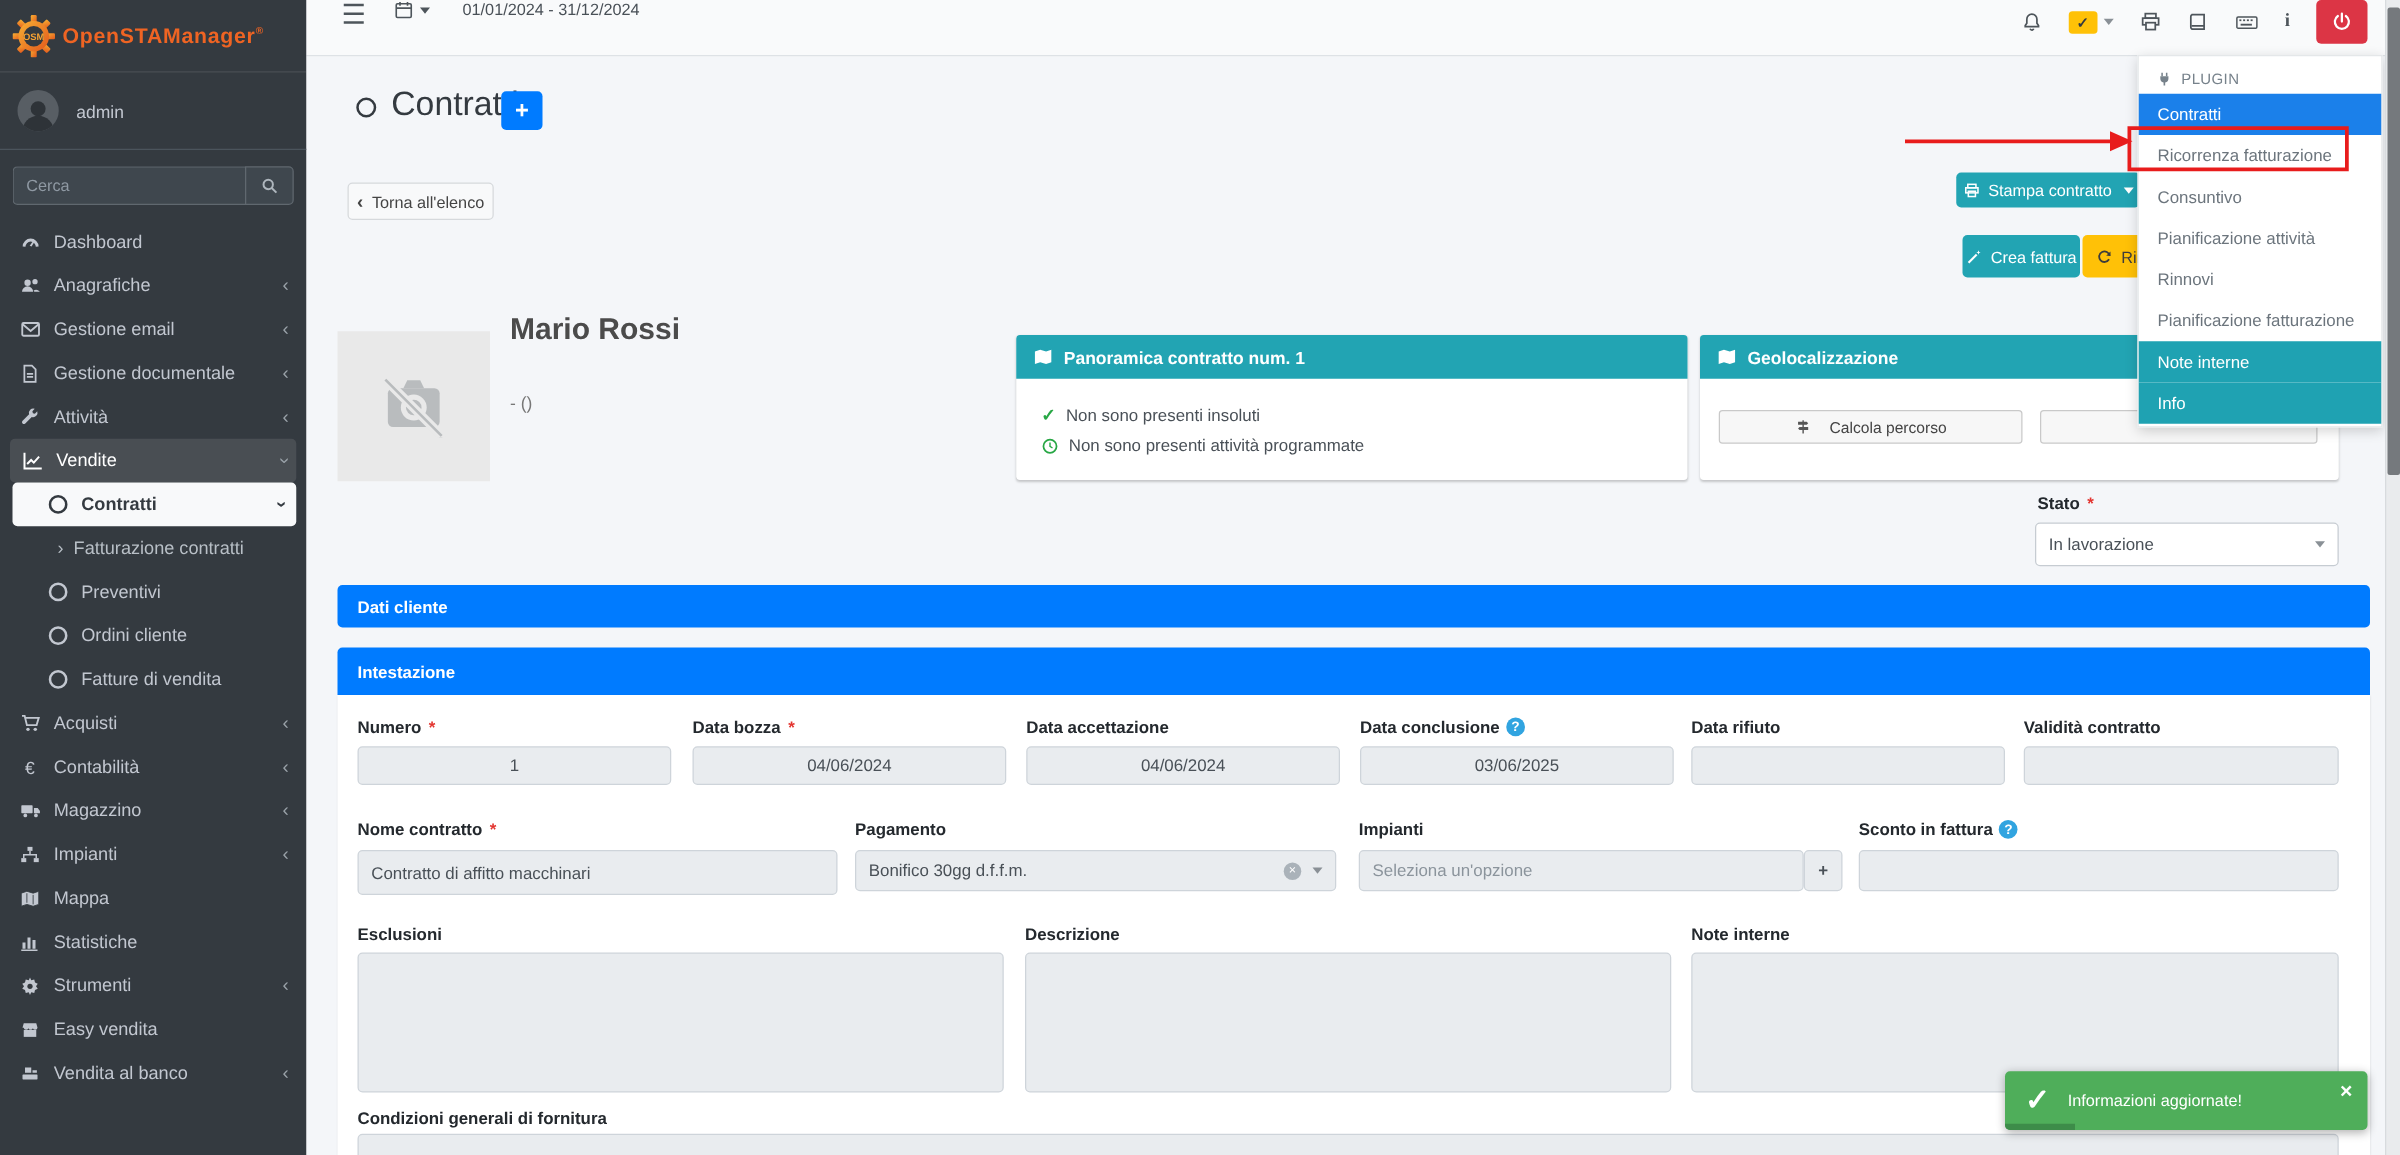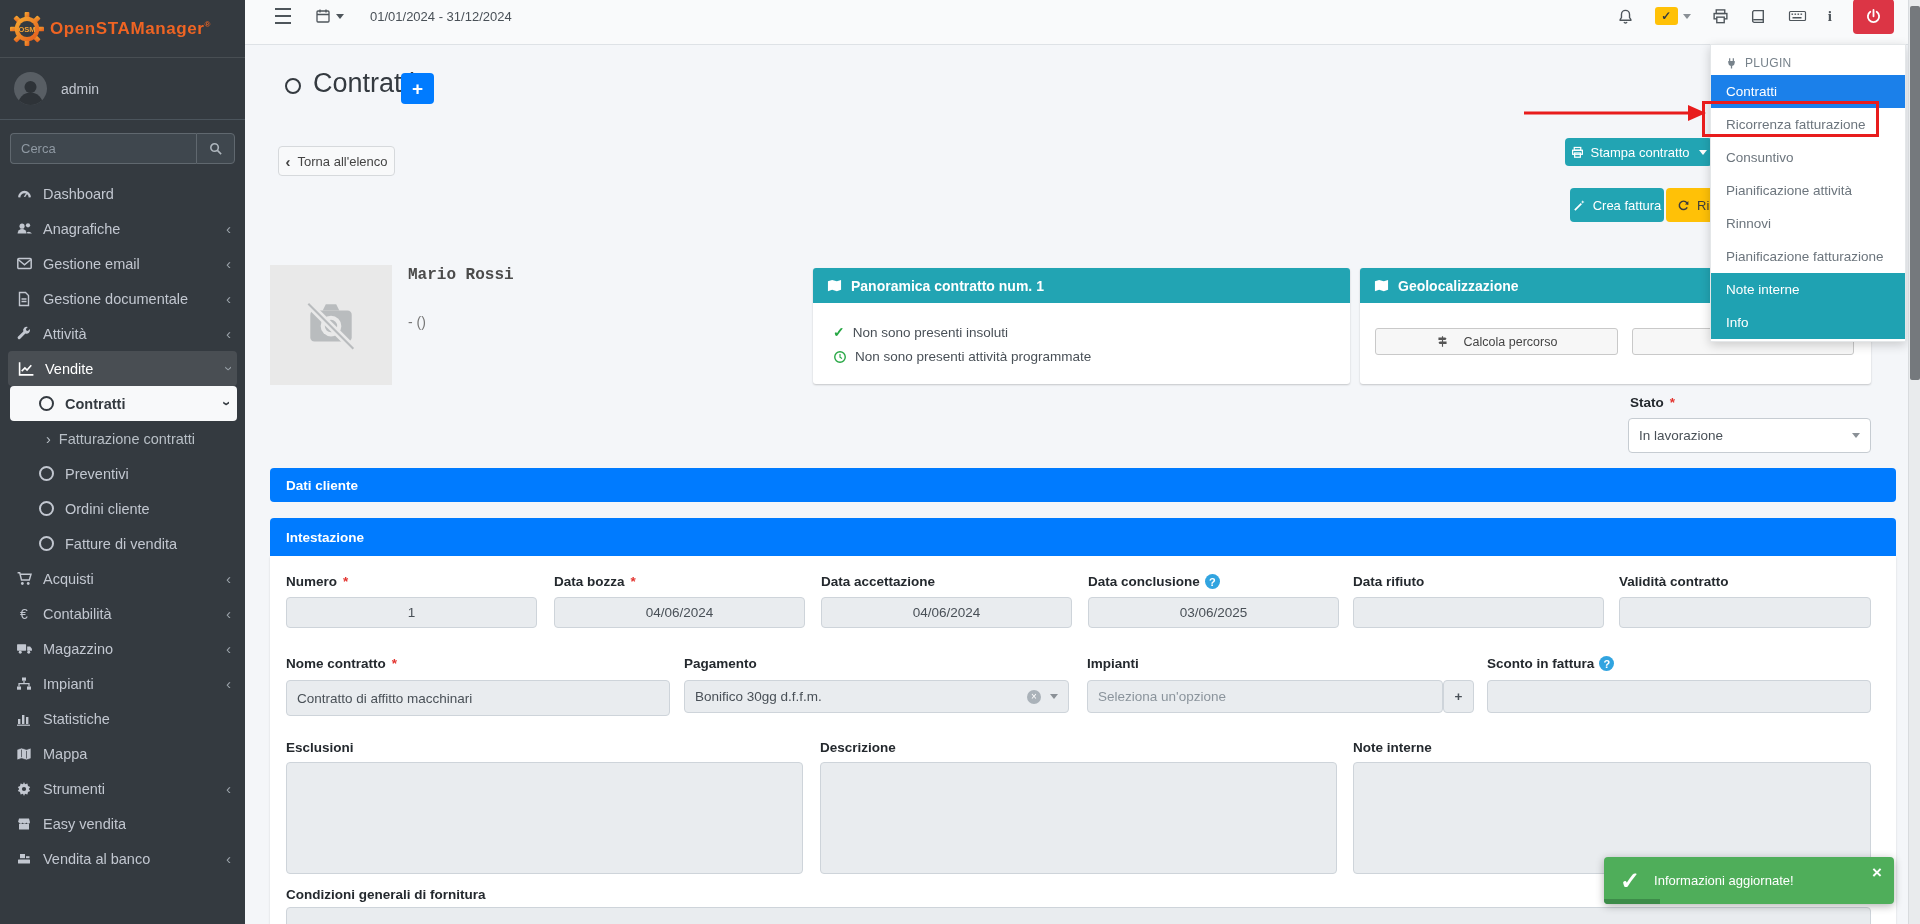--- a/index.html
+++ b/index.html
@@ -26,41 +26,41 @@
   .chv{margin-left:auto;font-size:15px;color:#9aa2a9;line-height:1;}
   .chv.down{display:inline-block;transform:rotate(-90deg);}
   .mi.popen{background:#494e53;border-radius:4px;margin:0 8px;padding:0 8px;color:#fff;}
   .mi.active{background:#f8f9fa;border-radius:4px;margin:0 8px 0 10px;padding:0 10px 0 26px;color:#343a40;font-weight:bold;}
   .mi.active .chv{color:#343a40;}
   .mi.d1{padding-left:36px;}
   .mi.d2{padding-left:46px;color:#b8bfc6;}
   .ring{width:11px;height:11px;border:2px solid currentColor;border-radius:50%;display:inline-block;}
   
   .topbar{left:245px;top:0;width:1663px;height:45px;background:#f9fafb;border-bottom:1px solid #dee2e6;
-          display:flex;align-items:center;padding:0 14px 12px 30px;z-index:5;}
+          display:flex;align-items:flex-start;padding:0 14px 12px 30px;z-index:5;}
   .tic{color:#4e555b;display:flex;align-items:center;}
   .hamb span{display:block;width:16px;height:2px;background:#4e555b;margin:2.5px 0;}
   .datetext{font-size:13px;color:#495057;margin-left:26px;}
   .topright{margin-left:auto;display:flex;align-items:center;gap:21px;}
   .badge-check{width:23px;height:18px;background:#ffc107;border-radius:3px;display:flex;align-items:center;justify-content:center;
           color:#343a40;font-size:12px;font-weight:bold;}
   .caret{width:0;height:0;border-left:4px solid transparent;border-right:4px solid transparent;border-top:5px solid currentColor;display:inline-block;}
   .pwr{width:41px;height:35px;background:#dc3545;border-radius:4px;display:flex;align-items:center;justify-content:center;}
   .info-i{font-weight:800;font-size:15px;font-family:"Liberation Serif",serif;}
   
   .title-circle{left:285px;top:78px;width:16px;height:16px;border:2.5px solid #343a40;border-radius:50%;}
   .page-title{left:313px;top:68px;font-size:27px;color:#343a40;}
   .addbtn{left:401px;top:73px;width:33px;height:31px;background:#007bff;border-radius:4px;color:#fff;
           display:flex;align-items:center;justify-content:center;font-size:19px;font-weight:bold;}
   .btn{display:flex;align-items:center;justify-content:center;border-radius:4px;font-size:13px;gap:7px;cursor:pointer;}
   .btn-light{background:#f8f9fa;border:1px solid #d6d9dc;color:#444;}
   .btn-teal{background:#22a4b3;color:#fff;}
   .btn-yellow{background:#ffc107;color:#3c3c3c;}
   .imgph{left:270px;top:265px;width:122px;height:120px;background:#e9e9e9;display:flex;align-items:center;justify-content:center;}
-  .rec-name{left:408px;top:266px;font-size:16px;font-weight:bold;color:#4b4b4b;font-family:Liberation Mono, monospace;}
+  .rec-name{left:408px;top:250px;font-size:24px;font-weight:bold;color:#4b4b4b;}
   .rec-sub{left:408px;top:314px;font-size:14px;color:#777;}
   .panel{background:#fff;border-radius:3px;box-shadow:0 1px 2px rgba(0,0,0,.2);}
   .pheader{height:35px;background:#22a4b3;color:#fff;font-weight:bold;font-size:14px;display:flex;align-items:center;
           gap:9px;padding-left:14px;border-radius:3px 3px 0 0;}
   .pitem{position:absolute;left:20px;display:flex;align-items:center;gap:8px;font-size:13.5px;color:#495057;}
   .gbtn{position:absolute;height:25px;background:#f7f7f7;border:1px solid #c9c9c9;border-radius:3px;display:flex;
         align-items:center;justify-content:center;gap:6px;font-size:12.5px;color:#444;}
   .secbar{left:270px;width:1626px;background:#007bff;color:#fff;font-weight:bold;font-size:13.5px;
           display:flex;align-items:center;padding-left:16px;border-radius:4px;}
   .cardbody{left:270px;top:556px;width:1626px;height:368px;background:#fff;box-shadow:0 1px 2px rgba(0,0,0,.12);}
@@ -279,35 +279,35 @@
               </g>
               <path d="M8 4.7v3M3 10.5V7.7h10v2.8" stroke="currentColor" fill="none" stroke-width="1.2"></path>
             </svg>
           </span>
         <span>Impianti</span>
         <span class="chv">‹</span>
       </div>
       <div class="mi">
         <span class="ic">
             <svg width="16" height="16" viewBox="0 0 16 16" fill="currentColor">
+              <path d="M1 3.5 5.5 2l5 1.5L15 2v10.5L10.5 14l-5-1.5L1 14zM5.5 3.6v7.6M10.5 4.9v7.6" stroke="#343a40" stroke-width=".7"></path>
+            </svg>
+          </span>
+        <span>Mappa</span>
+      </div>
+      <div class="mi">
+        <span class="ic">
+            <svg width="16" height="16" viewBox="0 0 16 16" fill="currentColor">
               <rect x="2" y="8" width="2.4" height="5"></rect>
               <rect x="6" y="4" width="2.4" height="9"></rect>
               <rect x="10" y="6" width="2.4" height="7"></rect>
               <rect x="1" y="13.6" width="13" height="1.2"></rect>
             </svg>
           </span>
         <span>Statistiche</span>
-      </div>
-      <div class="mi">
-        <span class="ic">
-            <svg width="16" height="16" viewBox="0 0 16 16" fill="currentColor">
-              <path d="M1 3.5 5.5 2l5 1.5L15 2v10.5L10.5 14l-5-1.5L1 14zM5.5 3.6v7.6M10.5 4.9v7.6" stroke="#343a40" stroke-width=".7"></path>
-            </svg>
-          </span>
-        <span>Mappa</span>
       </div>
       <div class="mi">
         <span class="ic">
             <svg width="16" height="16" viewBox="0 0 16 16" fill="currentColor">
               <path d="M8 1l1 2.2 2.4-.6.6 2.4L14.2 6l-1.4 2 1.4 2-2.2 1-.6 2.4-2.4-.6L8 15l-1-2.2-2.4.6-.6-2.4L1.8 10l1.4-2-1.4-2 2.2-1 .6-2.4 2.4.6z"></path>
               <circle cx="8" cy="8" r="2.1" fill="#343a40"></circle>
             </svg>
           </span>
         <span>Strumenti</span>
         <span class="chv">‹</span>

